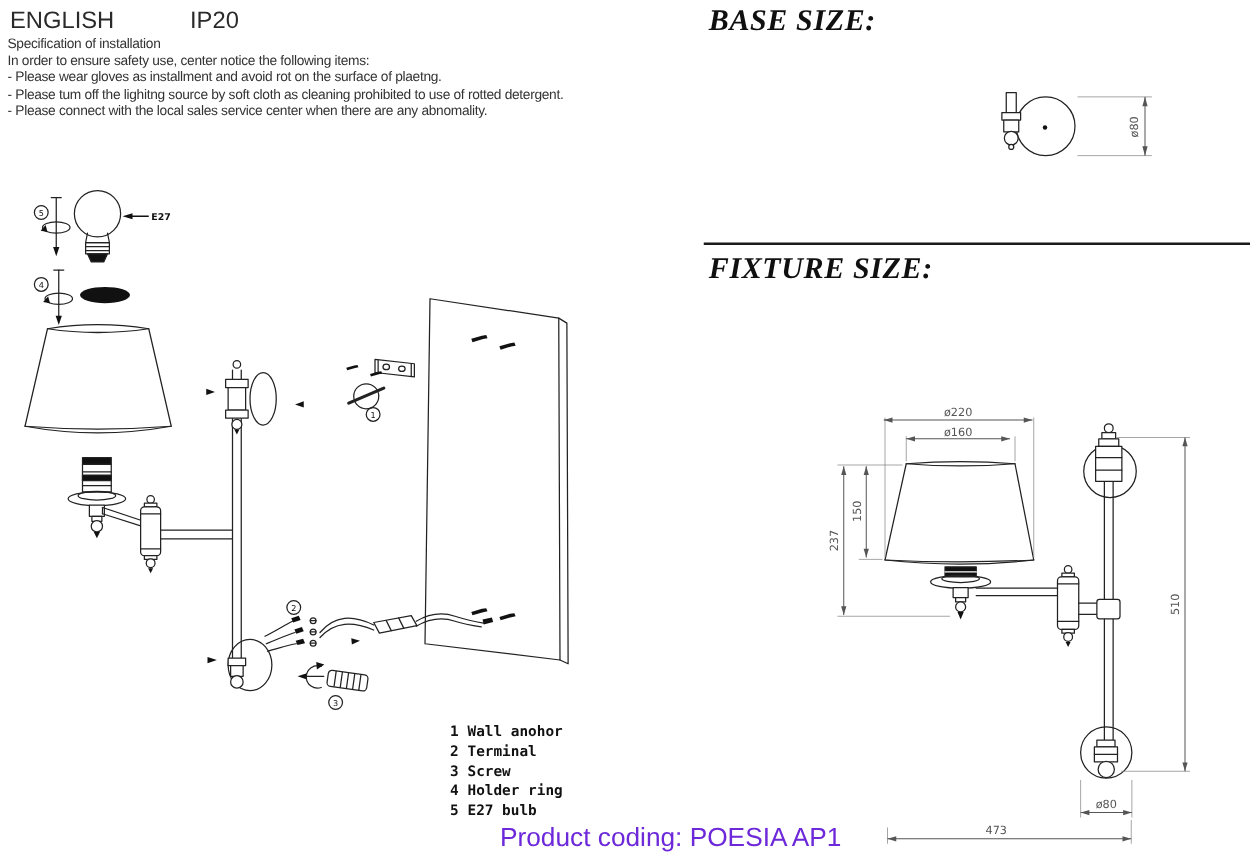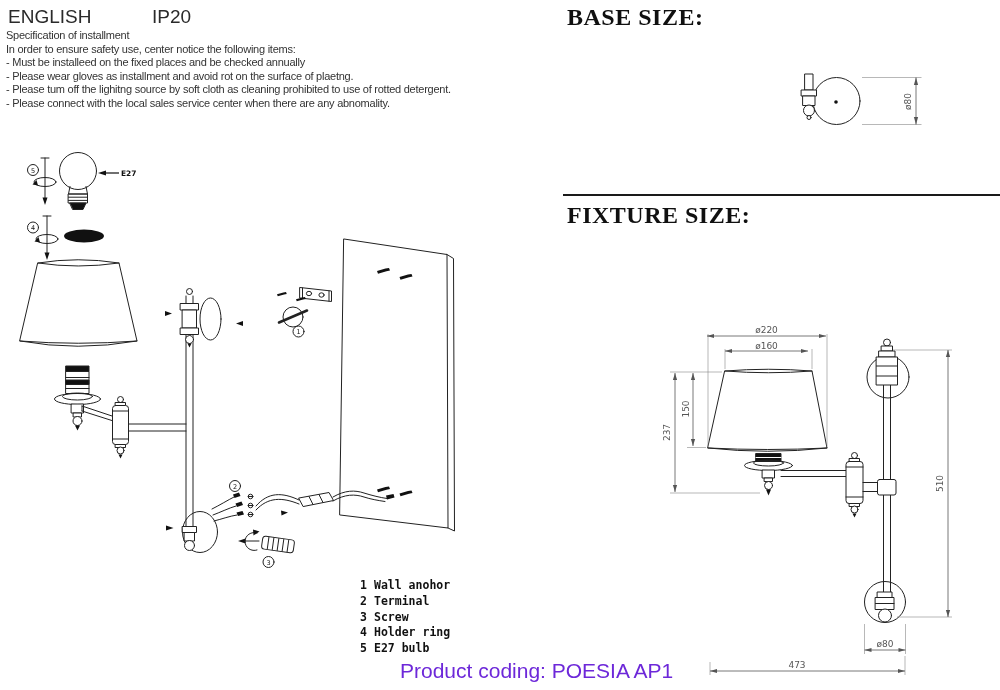--- a/index.html
+++ b/index.html
@@ -1,21 +1,21 @@
 <!DOCTYPE html>
 <html><head>
 <meta charset="utf-8">
 <style>
   html,body{margin:0;padding:0;}
   body{width:1000px;height:690px;background:#fff;position:relative;
        font-family:"Liberation Sans",sans-serif;color:#222;overflow:hidden;}
   .abs{position:absolute;}
   .hdr{font-size:19px;color:#2a2a2a;}
   .spec{font-size:11px;line-height:13.6px;letter-spacing:-0.25px;color:#333;white-space:nowrap;}
-  .serif-title{font-family:"Liberation Serif",serif;font-weight:700;font-size:24px;color:#101010;letter-spacing:.5px;}
+  .serif-title{font-family:"Liberation Serif",serif;font-weight:700;font-size:24px;color:#101010;letter-spacing:.5px;font-style:italic;}
   .parts{font-family:"DejaVu Sans Mono",monospace;font-weight:700;font-size:11.5px;line-height:15.8px;color:#111;white-space:nowrap;}
   .parts .num{display:inline-block;min-width:14px;}
   .coding{font-size:21px;color:#6d28d9;white-space:nowrap;margin-left:32px;}
   .divider{border-top:2px solid #1a1a1a;height:0;}
   svg{display:block;}
   svg text{font-family:"DejaVu Sans",sans-serif;}
   .dt{font-size:9px;fill:#555;}
   .ct{font-size:6.5px;fill:#111;}
   .bl{font-size:7.5px;font-weight:700;fill:#111;}
   .dr{stroke:#222;stroke-width:1;fill:none;stroke-linecap:round;stroke-linejoin:round;}
@@ -23,23 +23,22 @@
   .ext{stroke:#888;stroke-width:.6;fill:none;}
   .wf{fill:#fff;}
 </style>
 </head>
 <body>
 
 <div class="abs hdr" style="left:8px;top:6px;">ENGLISH</div>
 <div class="abs hdr" style="left:152px;top:6px;">IP20</div>
 
 <div class="abs spec" style="left:6px;top:29px;">
-  <div>Specification of installment</div>
+  <div>Specification of installation</div>
   <div>In order to ensure safety use, center notice the following items:</div>
-  <div>- Must be installeed on the fixed places and be checked annually</div>
   <div>- Please wear gloves as installment and avoid rot on the surface of plaetng.</div>
   <div>- Please tum off the lighitng source by soft cloth as cleaning prohibited to use of rotted detergent.</div>
   <div>- Please connect with the local sales service center when there are any abnomality.</div>
 </div>
 
 <svg class="abs" style="left:0;top:150px;" width="470" height="425" viewBox="0 150 470 425">
   <defs>
     <g id="scrw">
         <path d="M0,3 L8.5,.5 L12,0 L13,2.5 L9.5,3.2 L1,5.7 Z" fill="#111"></path>
       </g>

